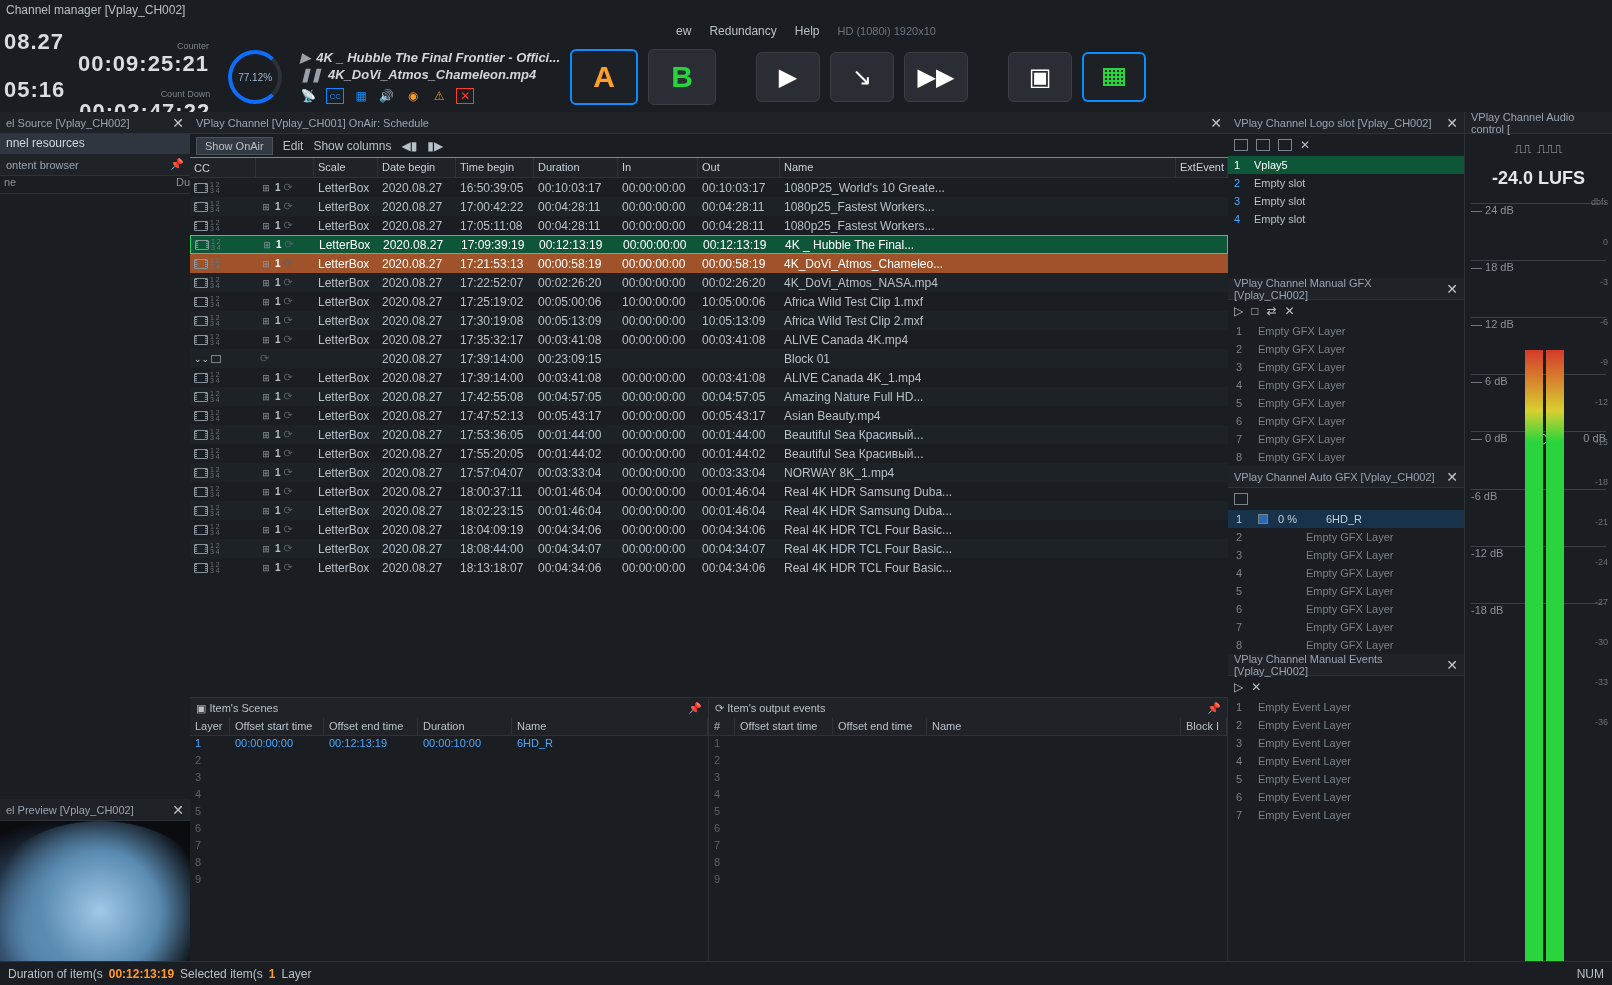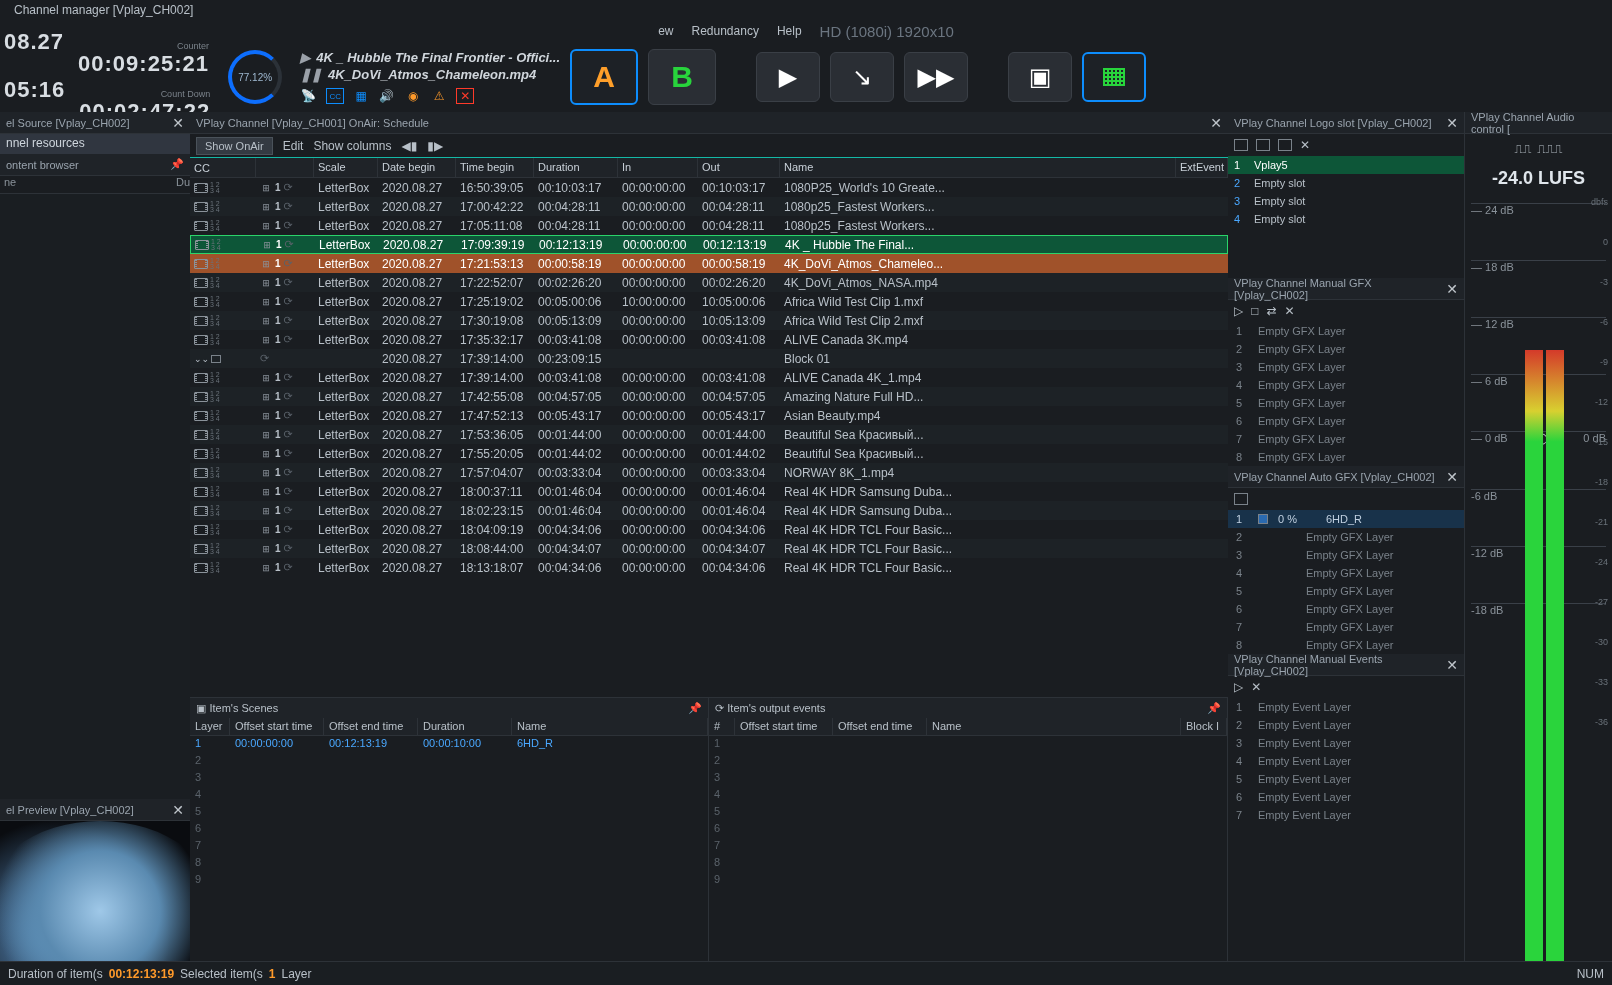--- a/index.html
+++ b/index.html
@@ -1,21 +1,21 @@
 <!DOCTYPE html>
 <html><head>
 <meta charset="utf-8">
 <style>
 * { margin: 0; padding: 0; box-sizing: border-box; font-family: "Segoe UI", sans-serif; }
 body { background: #1a1d21; color: #b8c0c8; font-size: 12px; width: 1612px; height: 985px; overflow: hidden; }
-.titlebar { height: 20px; display: flex; align-items: center; padding: 0 14px; background: #1a1d21; }
+.titlebar { height: 20px; display: flex; align-items: center; padding: 0 6px; background: #1a1d21; }
 .menubar { height: 22px; display: flex; align-items: center; gap: 18px; padding: 0 8px; justify-content: center; }
 .menubar .menus { display: flex; gap: 18px; }
 .menubar .item { cursor: pointer; }
-.resolution { color: #6b7580; font-size: 15px; }
+.resolution { color: #6b7580; font-size: 11px; }
 .topbar { height: 70px; display: flex; align-items: center; padding: 0 0 0 0; gap: 10px; }
 .clocks { display: flex; flex-direction: column; padding-left: 4px; }
 .clock-line { display: flex; align-items: baseline; gap: 14px; }
 .clock-big { font-size: 22px; font-weight: 600; color: #d8dde2; letter-spacing: 1px; }
 .clock-small { font-size: 22px; font-weight: 600; color: #d8dde2; letter-spacing: 1px; }
 .clock-label { font-size: 9px; color: #7a828a; text-align: right; display: block; }
 .ring { width: 54px; height: 54px; border: 4px solid #0d6efd; border-right-color: #2b3138; border-radius: 50%; display: flex; align-items: center; justify-content: center; font-size: 10px; color: #9fb8d0; margin: 0 8px; }
 .nowplaying { display: flex; flex-direction: column; gap: 2px; min-width: 230px; }
 .np-line { display: flex; align-items: center; gap: 6px; font-style: italic; font-weight: 600; font-size: 13px; color: #d0d6dc; }
 .np-line .tri { color: #9aa0a8; }
@@ -385,21 +385,21 @@
             <span class="hash-icon">⊞</span>
             <b style="font-size:10px">1</b> 
             <span class="refresh-icon">⟳</span>
           </div>
           <div class="col-scale">LetterBox</div>
           <div class="col-date">2020.08.27</div>
           <div class="col-time">17:35:32:17</div>
           <div class="col-dur">00:03:41:08</div>
           <div class="col-in">00:00:00:00</div>
           <div class="col-out">00:03:41:08</div>
-          <div class="col-name">ALIVE   Canada 3K.mp4</div>
+          <div class="col-name">ALIVE   Canada 4K.mp4</div>
           <div class="col-ext"></div>
         </div>
         <div class="grid-row alt">
           <div class="col-cc">
             <span style="font-size:9px">⌄⌄</span> 
             <span class="icon-sq" style="width:10px;height:8px"></span>
           </div>
           <div class="col-flags">
             <span class="refresh-icon">⟳</span>
           </div>

